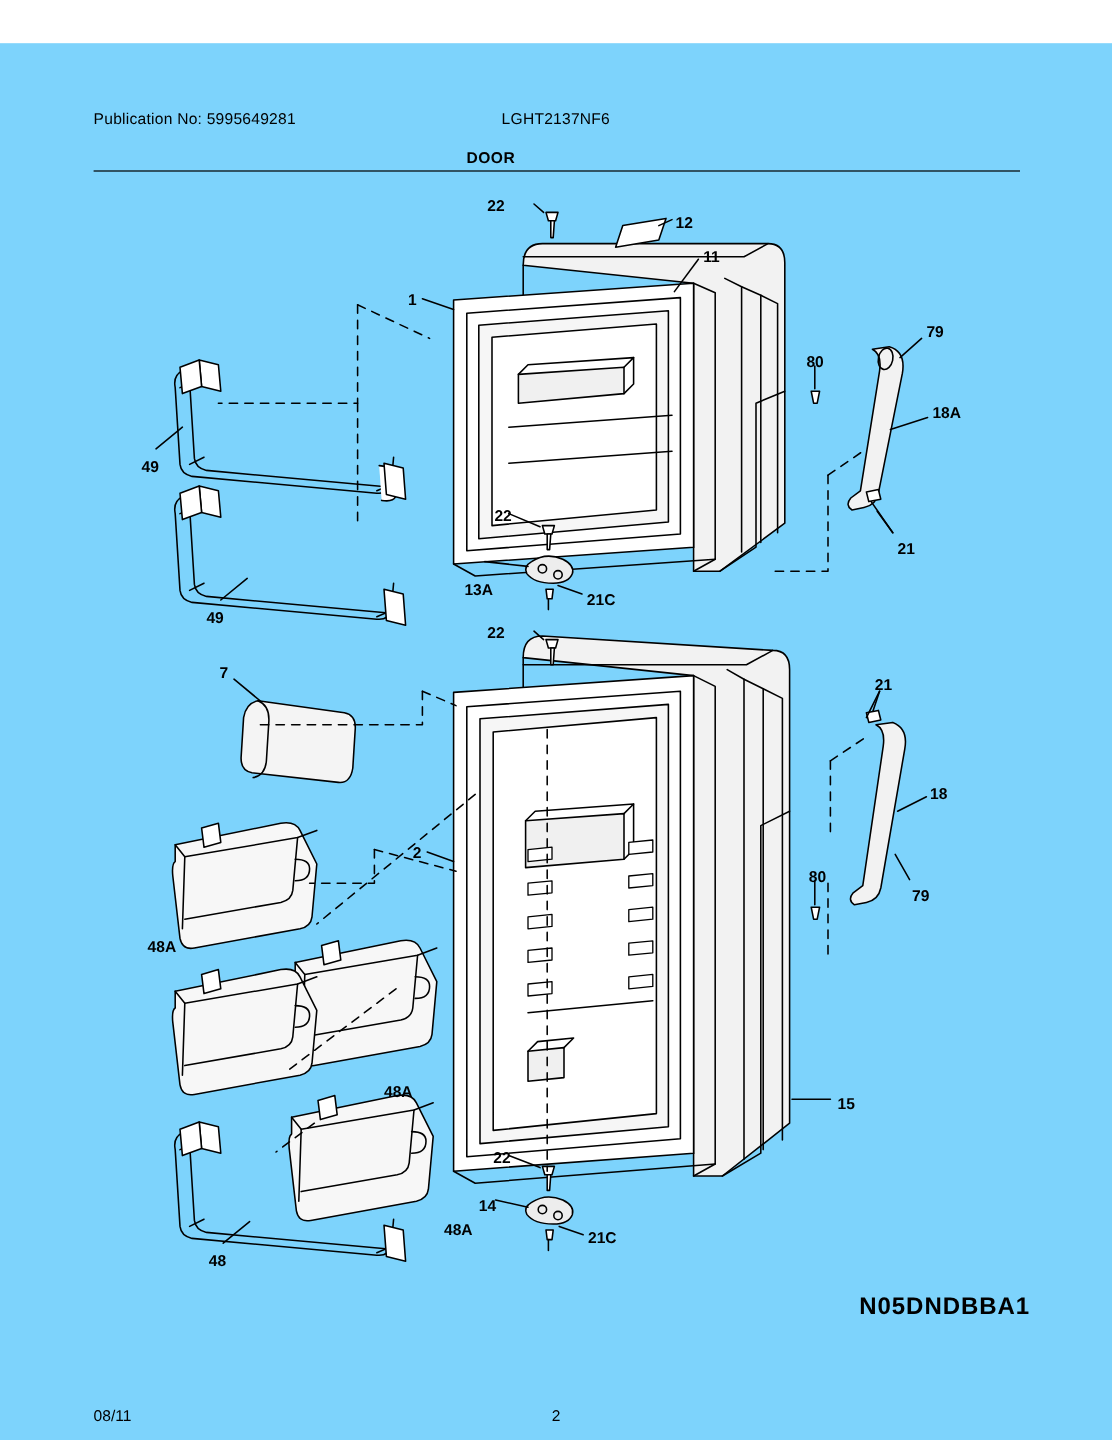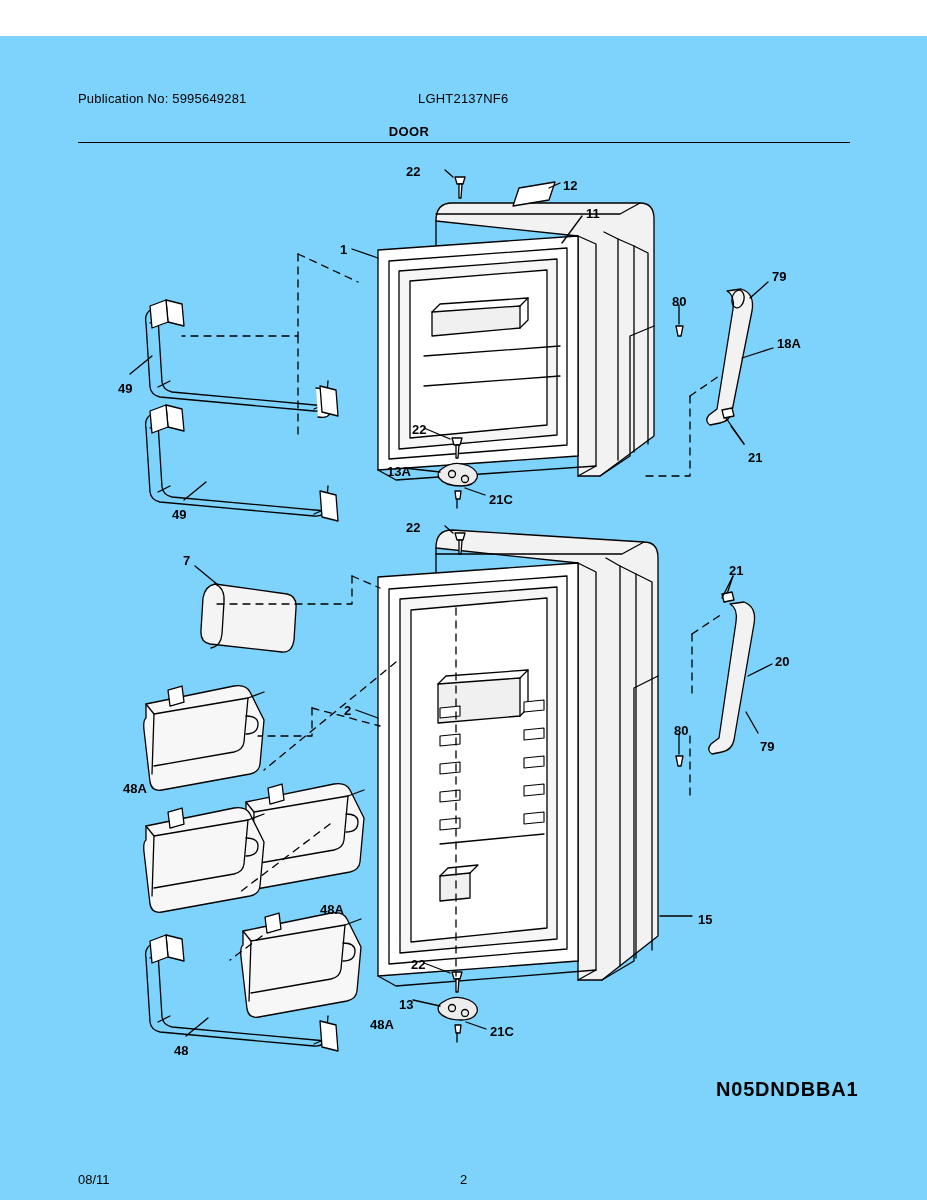--- a/index.html
+++ b/index.html
@@ -324,35 +324,35 @@
     <div class="callout" style="left:406px;top:128px;">22</div>
     <div class="callout" style="left:563px;top:142px;">12</div>
     <div class="callout" style="left:586px;top:170px;">11</div>
     <div class="callout" style="left:340px;top:206px;">1</div>
     <div class="callout" style="left:772px;top:233px;">79</div>
     <div class="callout" style="left:672px;top:258px;">80</div>
     <div class="callout" style="left:777px;top:300px;">18A</div>
     <div class="callout" style="left:118px;top:345px;">49</div>
     <div class="callout" style="left:412px;top:386px;">22</div>
     <div class="callout" style="left:748px;top:414px;">21</div>
-    <div class="callout" style="left:387px;top:428px;">13A</div>
+    <div class="callout" style="left:387px;top:448px;">13A</div>
     <div class="callout" style="left:489px;top:456px;">21C</div>
     <div class="callout" style="left:172px;top:471px;">49</div>
     <div class="callout" style="left:406px;top:484px;">22</div>
     <div class="callout" style="left:183px;top:517px;">7</div>
     <div class="callout" style="left:729px;top:527px;">21</div>
-    <div class="callout" style="left:775px;top:618px;">20</div>
+    <div class="callout" style="left:775px;top:618px;">18</div>
     <div class="callout" style="left:344px;top:667px;">2</div>
     <div class="callout" style="left:674px;top:687px;">80</div>
     <div class="callout" style="left:760px;top:703px;">79</div>
     <div class="callout" style="left:123px;top:745px;">48A</div>
     <div class="callout" style="left:320px;top:866px;">48A</div>
     <div class="callout" style="left:698px;top:876px;">15</div>
     <div class="callout" style="left:411px;top:921px;">22</div>
-    <div class="callout" style="left:399px;top:961px;">13</div>
+    <div class="callout" style="left:399px;top:961px;">14</div>
     <div class="callout" style="left:370px;top:981px;">48A</div>
     <div class="callout" style="left:490px;top:988px;">21C</div>
     <div class="callout" style="left:174px;top:1007px;">48</div>
   </div>
 
   <div class="figcode">N05DNDBBA1</div>
   <div class="footer-date">08/11</div>
   <div class="footer-page">2</div>
 
 </div>

